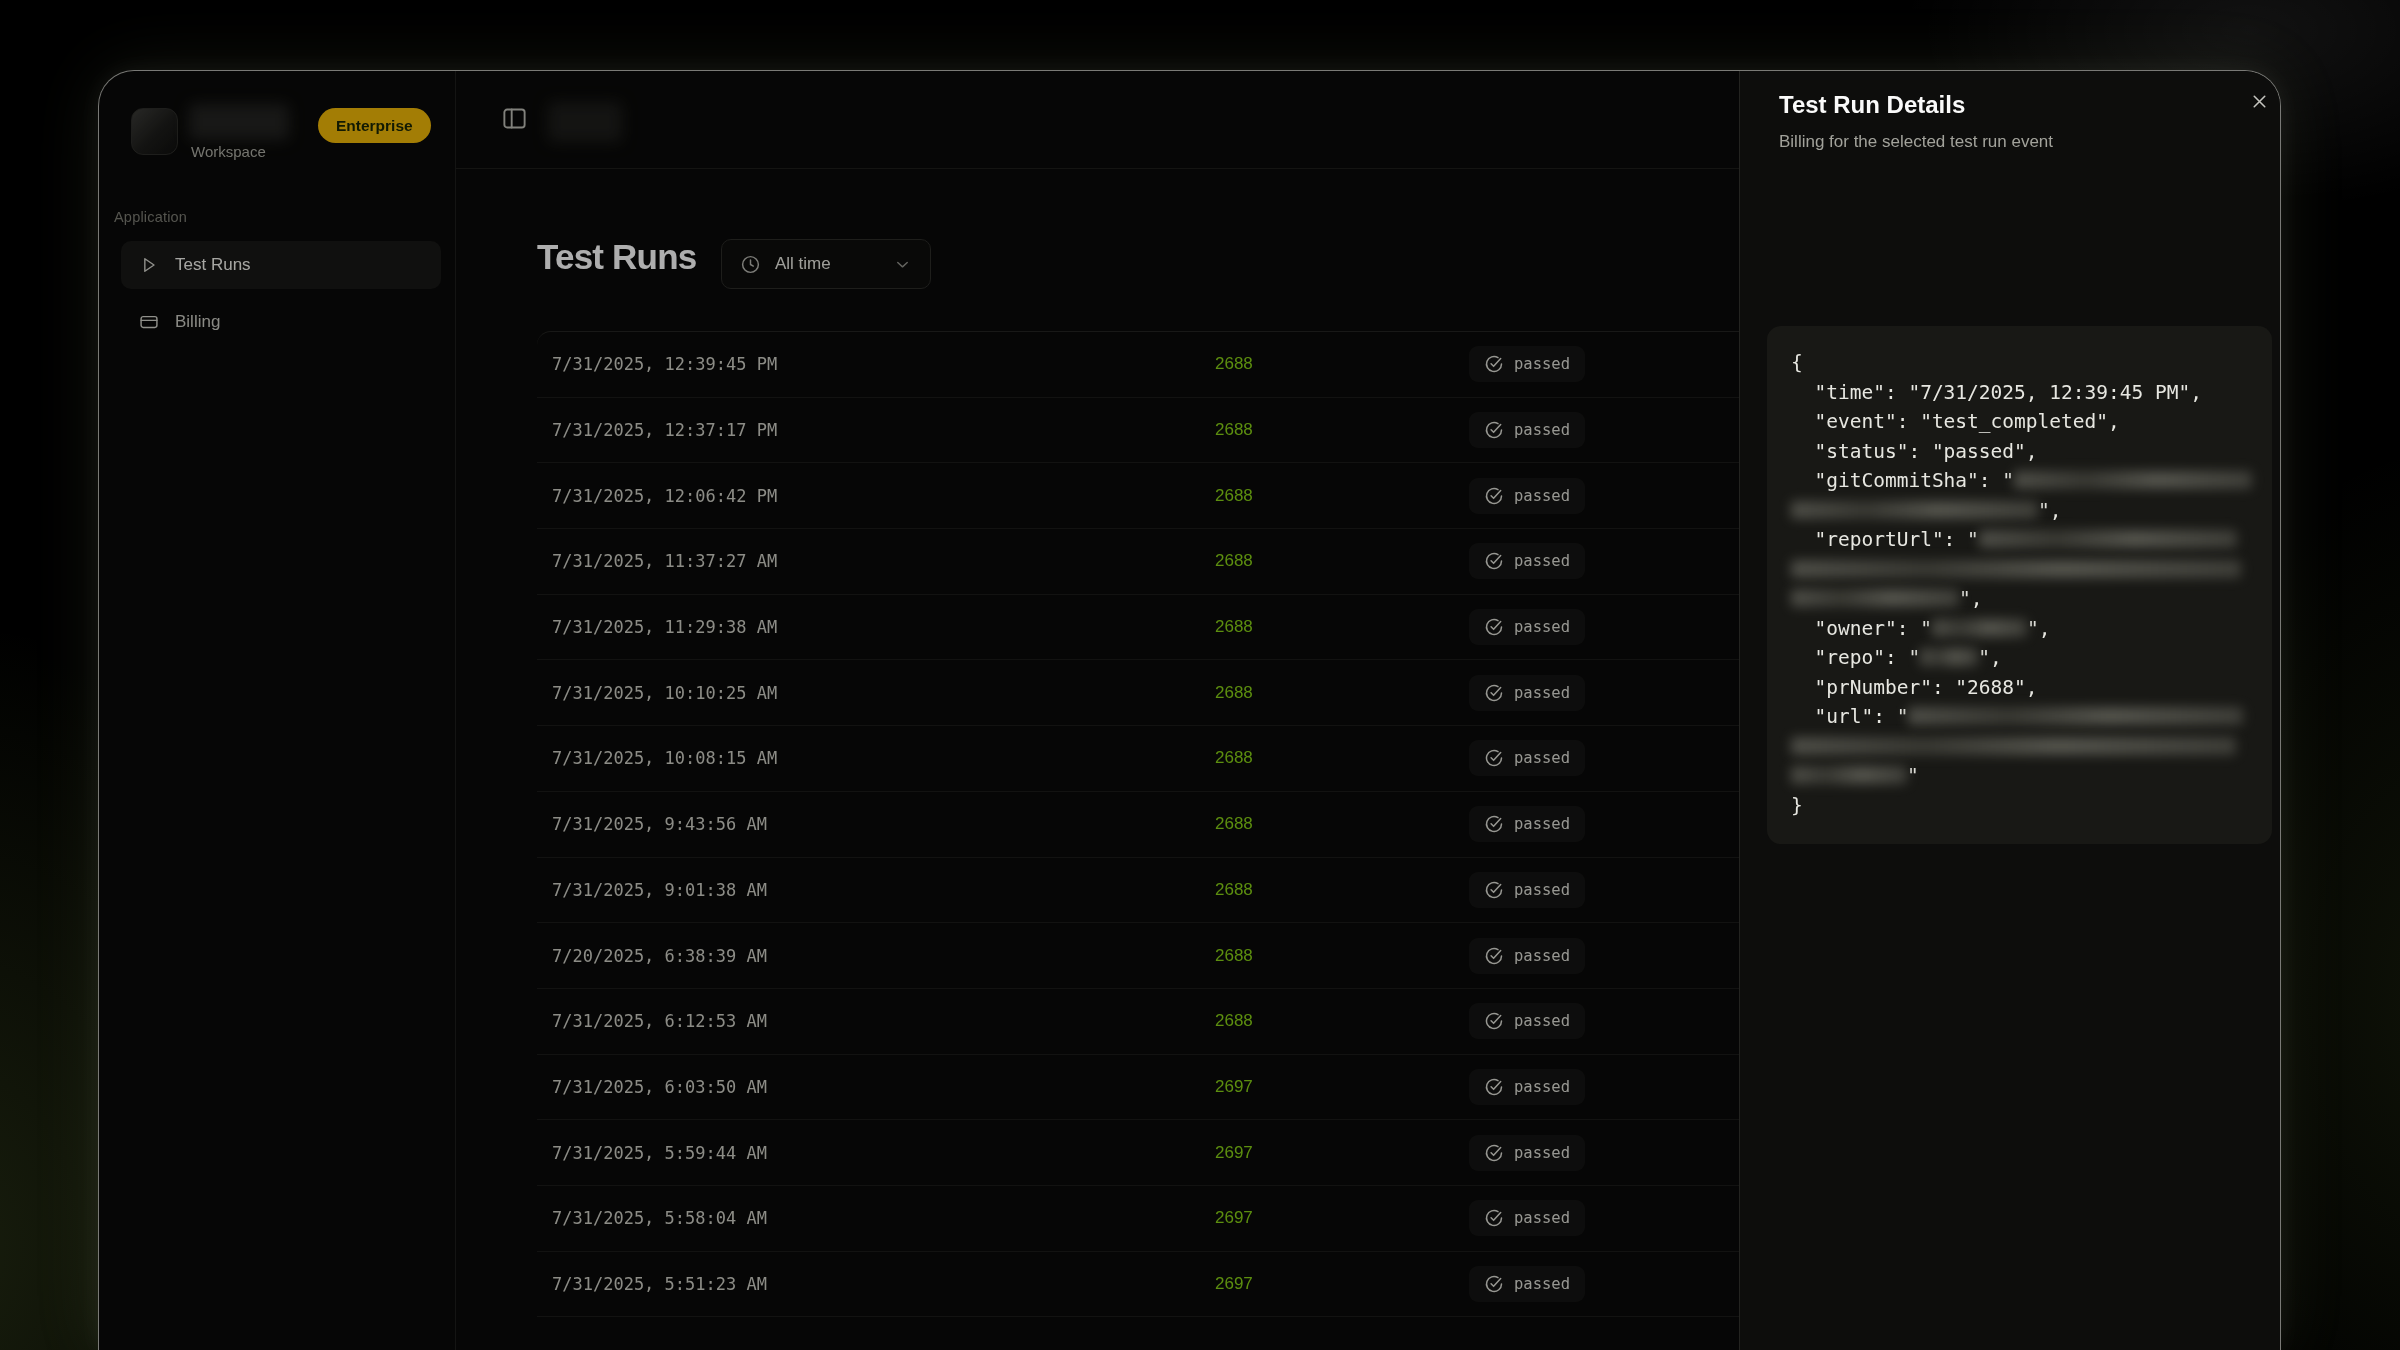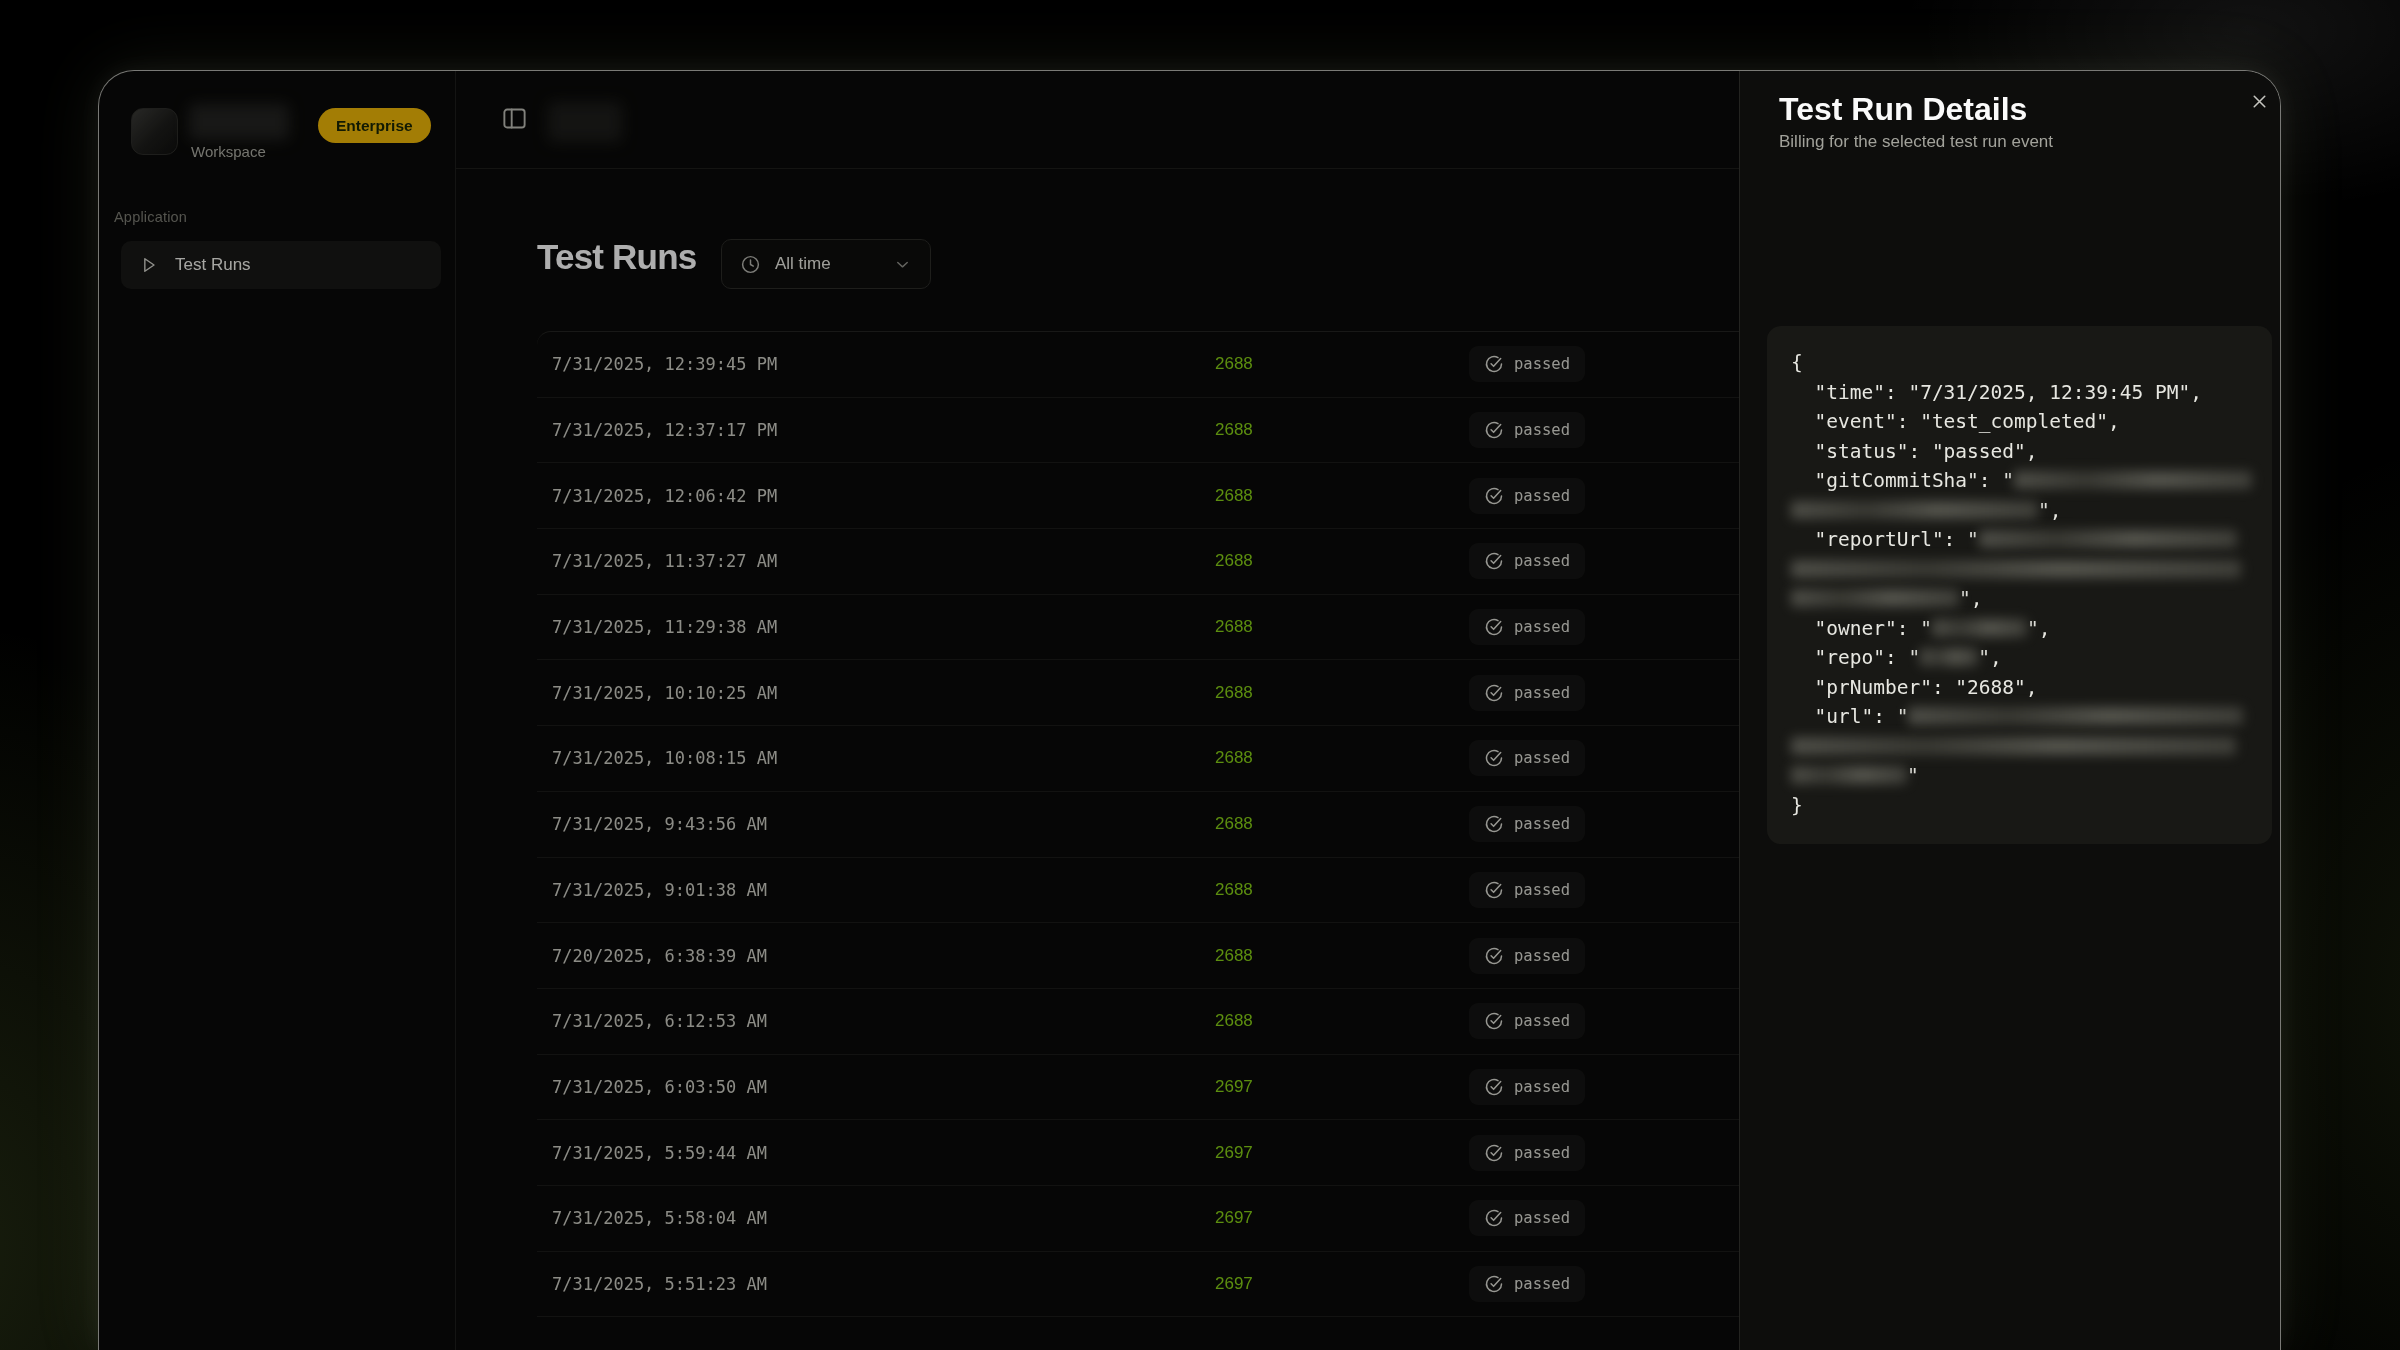--- a/index.html
+++ b/index.html
@@ -95,21 +95,21 @@
   }
 
   
   .dim { position:absolute; left:0; top:0; width:1640px; height:100%; background:rgba(0,0,0,.30); z-index:40; }
 
   
   .drawer {
     position:absolute; left:1640px; top:0; width:543px; height:100%;
     background:#0d0d0c; border-left:1px solid #232320; border-radius:0 35px 0 0; z-index:50;
   }
-  .drawer-title { position:absolute; left:39px; top:20px; font-size:32px; font-weight:700; color:#fafafa; }
+  .drawer-title { position:absolute; left:39px; top:20px; font-size:24px; font-weight:700; color:#fafafa; }
   .drawer-sub { position:absolute; left:39px; top:61px; font-size:17px; color:#a2a29b; }
   .drawer-close { position:absolute; right:9px; top:18px; width:28px; height:28px; background:none; border:none; cursor:pointer; }
   .drawer-close svg { width:21px; height:21px; stroke:#c5c5bf; }
 
   .tabs {
     position:absolute; left:27px; top:160px; width:505px; height:48px;
     background:#19191六; background:#191916; border-radius:10px; padding:4px; display:flex; gap:4px;
   }
   .tab {
     flex:1; border:none; background:transparent; border-radius:8px; cursor:pointer;
@@ -145,20 +145,29 @@
     <div class="plan-badge" style="background: #eab308; color: rgb(26, 38, 5);">Enterprise</div>
     <div class="section-label">Application</div>
     <div class="side-items" id="sidebar-items">
         <div class="side-item active">
           <span class="icon">
             <svg viewBox="0 0 24 24" fill="none" stroke-width="1.7" stroke-linecap="round" stroke-linejoin="round">
               <path d="M7 4.5 L18 12 L7 19.5 Z"></path>
             </svg>
           </span>
           <span>Test Runs</span>
+        </div>
+        <div class="side-item">
+          <span class="icon">
+            <svg viewBox="0 0 24 24" fill="none" stroke-width="1.7" stroke-linecap="round" stroke-linejoin="round">
+              <rect x="2.5" y="5.5" width="19" height="13" rx="2.5"></rect>
+              <line x1="2.5" y1="10" x2="21.5" y2="10"></line>
+            </svg>
+          </span>
+          <span>Billing</span>
         </div>
       </div>
   </nav>
 
   <header class="topbar">
     <button class="panel-toggle">
       <span><svg viewBox="0 0 24 24" fill="none" stroke-width="1.7" stroke-linecap="round" stroke-linejoin="round">
             <rect x="3" y="4" width="18" height="16" rx="2.5"></rect>
             <line x1="9.5" y1="4" x2="9.5" y2="20"></line>
           </svg></span>

